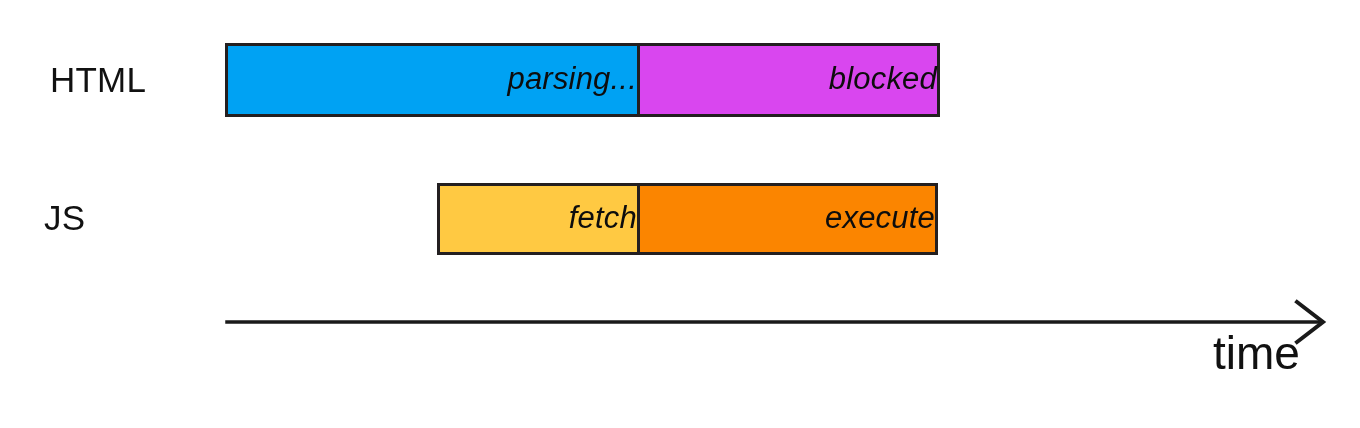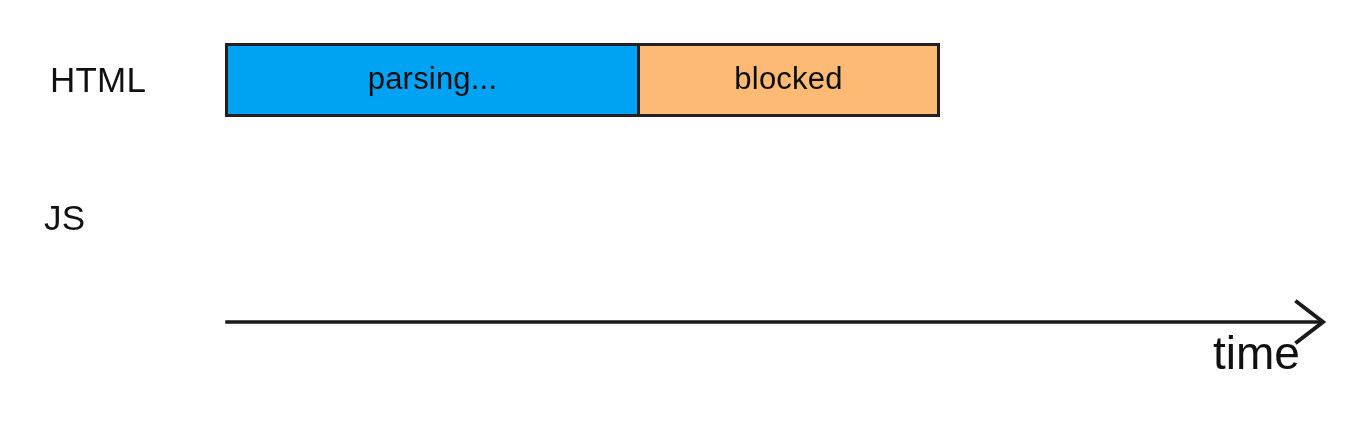--- a/index.html
+++ b/index.html
@@ -37,24 +37,25 @@
     flex-direction: row;
     box-sizing: border-box;
   }
   .segment {
     position: relative;
     box-sizing: border-box;
     border: 3px solid #231f20;
     margin-left: -3px;
     display: flex;
     align-items: center;
-    justify-content: center;
+    justify-content: flex-end;
     font-size: 31px;
     color: #0d0d0d;
     white-space: nowrap;
+    font-style: italic;
   }
   .segment:first-child { margin-left: 0; }
   .segment .seg-label {
     position: relative;
     top: -1px;
     letter-spacing: 0.2px;
   }
 
   
   #bar-html {
@@ -100,27 +101,35 @@
 <body>
 
 <div id="canvas">
 
   <div class="row-label" id="label-html">HTML</div>
 
   <div class="bar-track" id="bar-html">
     <div class="segment" id="seg-parsing-start" style="background:#00A2F3;">
       <span class="seg-label">parsing...</span>
     </div>
-    <div class="segment" id="seg-blocked" style="background:#fdba74;">
+    <div class="segment" id="seg-blocked" style="background:#d946ef;">
       <span class="seg-label">blocked</span>
     </div>
   </div>
 
   <div class="row-label" id="label-js">JS</div>
 
+  <div class="bar-track" id="bar-js">
+    <div class="segment" id="seg-fetch" style="background:#FFC942;">
+      <span class="seg-label">fetch</span>
+    </div>
+    <div class="segment" id="seg-execute" style="background:#FB8500;">
+      <span class="seg-label">execute</span>
+    </div>
+  </div>
 
   <div id="time-axis">
     <svg width="1120" height="70" viewBox="0 0 1120 70" xmlns="http://www.w3.org/2000/svg">
       <g>
         <line x1="7" y1="30" x2="1100" y2="30" stroke="#1a1a1a" stroke-width="3.5" stroke-linecap="square"></line>
         <polyline points="1077,10 1103,30 1077,50" fill="none" stroke="#1a1a1a" stroke-width="4" stroke-linecap="square" stroke-linejoin="miter"></polyline>
       </g>
     </svg>
   </div>
 

